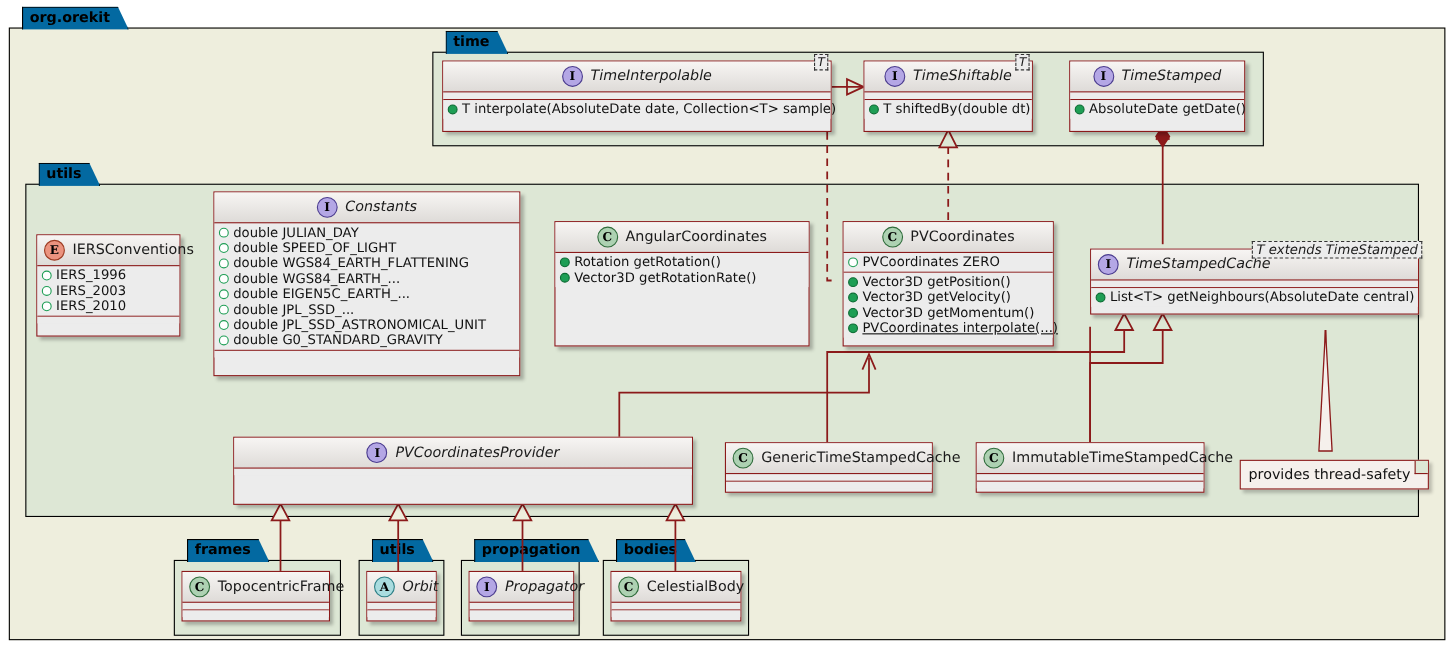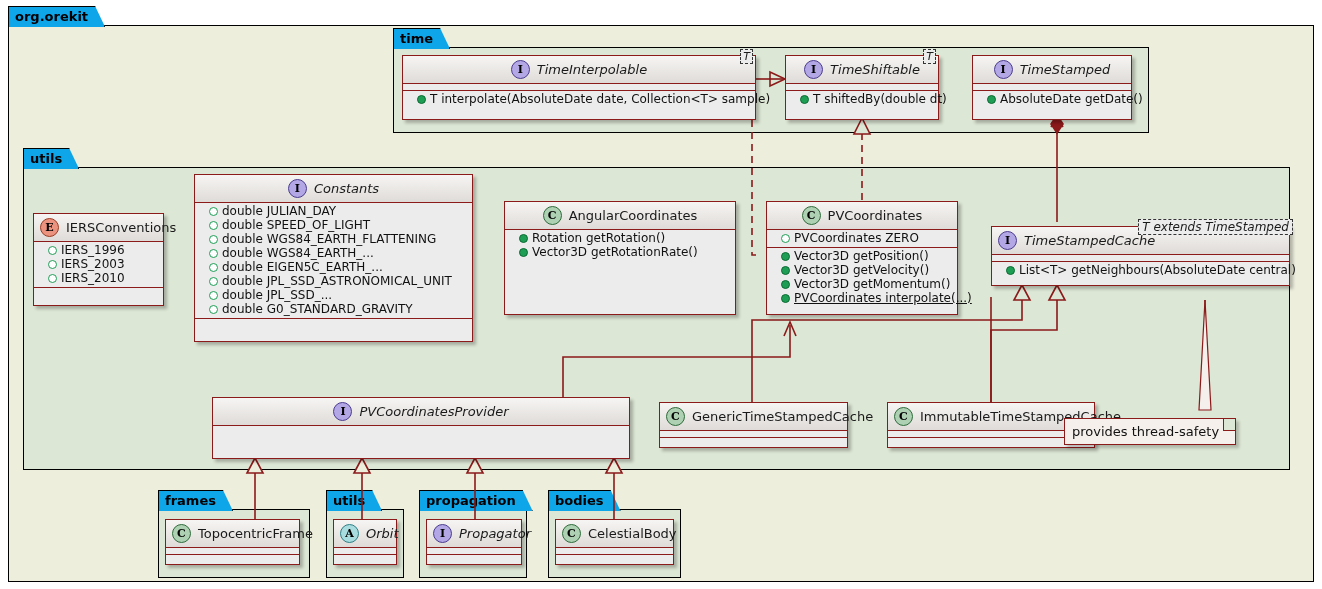--- a/index.html
+++ b/index.html
@@ -19,23 +19,23 @@
   }
 
   
   .pkg {
     position: absolute;
     box-sizing: border-box;
   }
   .pkg-tab {
     position: absolute;
     top: 0;
-    left: 0;
+    left: 12px;
     height: 20px;
-    background: #0ea5e9;
+    background: #0369a1;
     border: 1px solid #000000;
     border-bottom: none;
     font-weight: bold;
     font-size: 13px;
     line-height: 19px;
     padding: 0 16px 0 6px;
     white-space: nowrap;
     clip-path: polygon(0 0, calc(100% - 10px) 0, 100% 100%, 0 100%);
     z-index: 3;
   }
@@ -92,21 +92,21 @@
   }
   .stereo.i { background: #B4A7E5; border: 1px solid #4B3C8F; }
   .stereo.c { background: #ADD1B2; border: 1px solid #2E6B3A; }
   .stereo.a { background: #A9DCDF; border: 1px solid #2D7F86; }
   .stereo.e { background: #EB937F; border: 1px solid #9C3B22; }
   .cname { font-size: 13px; }
   .cname.ital { font-style: italic; }
 
   .cls-sect {
     border-bottom: 1px solid #8B1A1A;
-    padding: 1px 0 2px 10px;
+    padding: 1px 0 2px 0;
     background: #ECECEC;
   }
   .cls-sect:last-child { border-bottom: none; }
   .cls-sect.empty { height: 6px; padding: 0; }
   .mem {
     font-size: 12px;
     line-height: 14px;
     padding: 0 5px 0 4px;
     white-space: nowrap;
     color: #111;
@@ -337,25 +337,25 @@
       <div class="mem">
           <span class="dot hollow"></span>
           <span>double WGS84_EARTH_...</span>
         </div>
       <div class="mem">
           <span class="dot hollow"></span>
           <span>double EIGEN5C_EARTH_...</span>
         </div>
       <div class="mem">
           <span class="dot hollow"></span>
+          <span>double JPL_SSD_...</span>
+        </div>
+      <div class="mem">
+          <span class="dot hollow"></span>
           <span>double JPL_SSD_ASTRONOMICAL_UNIT</span>
-        </div>
-      <div class="mem">
-          <span class="dot hollow"></span>
-          <span>double JPL_SSD_...</span>
         </div>
       <div class="mem">
           <span class="dot hollow"></span>
           <span>double G0_STANDARD_GRAVITY</span>
         </div>
     </div>
     <div class="cls-sect empty"></div>
   </div>
 
   <div class="cls" style="left:504px; top:201px; width:232px; height:114px;">
@@ -440,21 +440,21 @@
 
   <div class="cls" style="left:887px; top:402px; width:208px; height:46px;">
     <div class="cls-title left">
       <span class="stereo c">C</span>
       <span class="cname">ImmutableTimeStampedCache</span>
     </div>
     <div class="cls-sect empty"></div>
     <div class="cls-sect empty"></div>
   </div>
 
-  <div class="note" style="left:1064px; top:418px;">provides thread-safety</div>
+  <div class="note" style="left:1127px; top:418px;">provides thread-safety</div>
 
   <div class="cls" style="left:165px; top:519px; width:135px; height:46px;">
     <div class="cls-title left">
       <span class="stereo c">C</span>
       <span class="cname">TopocentricFrame</span>
     </div>
     <div class="cls-sect empty"></div>
     <div class="cls-sect empty"></div>
   </div>
 

